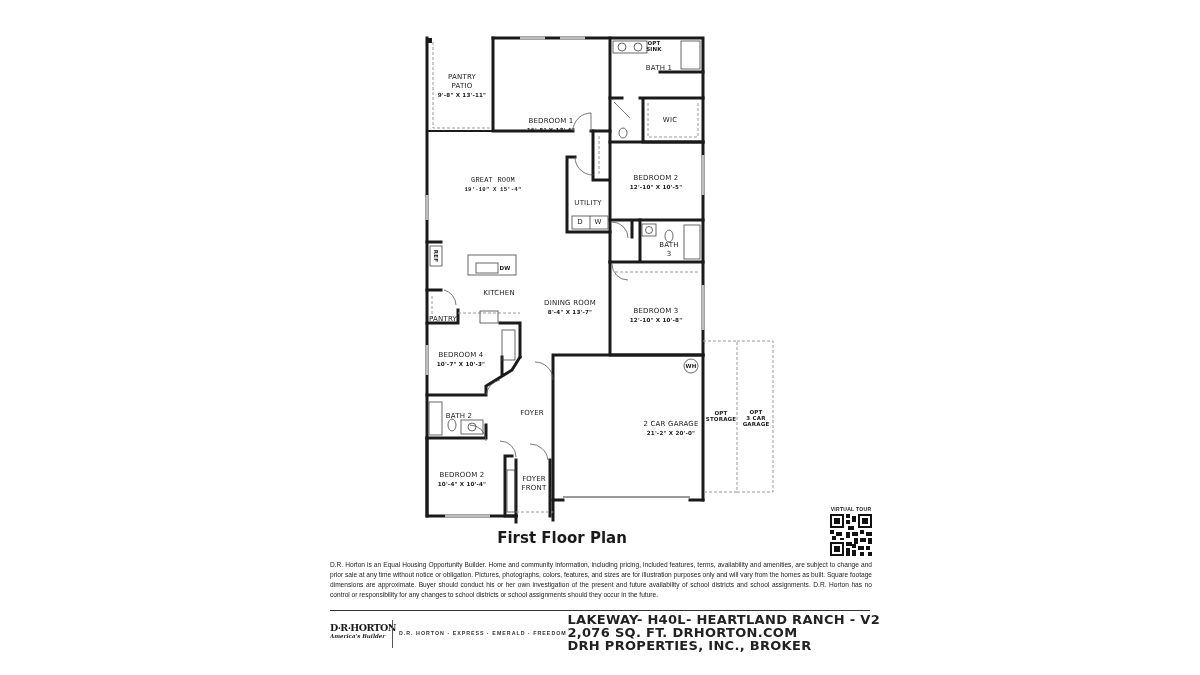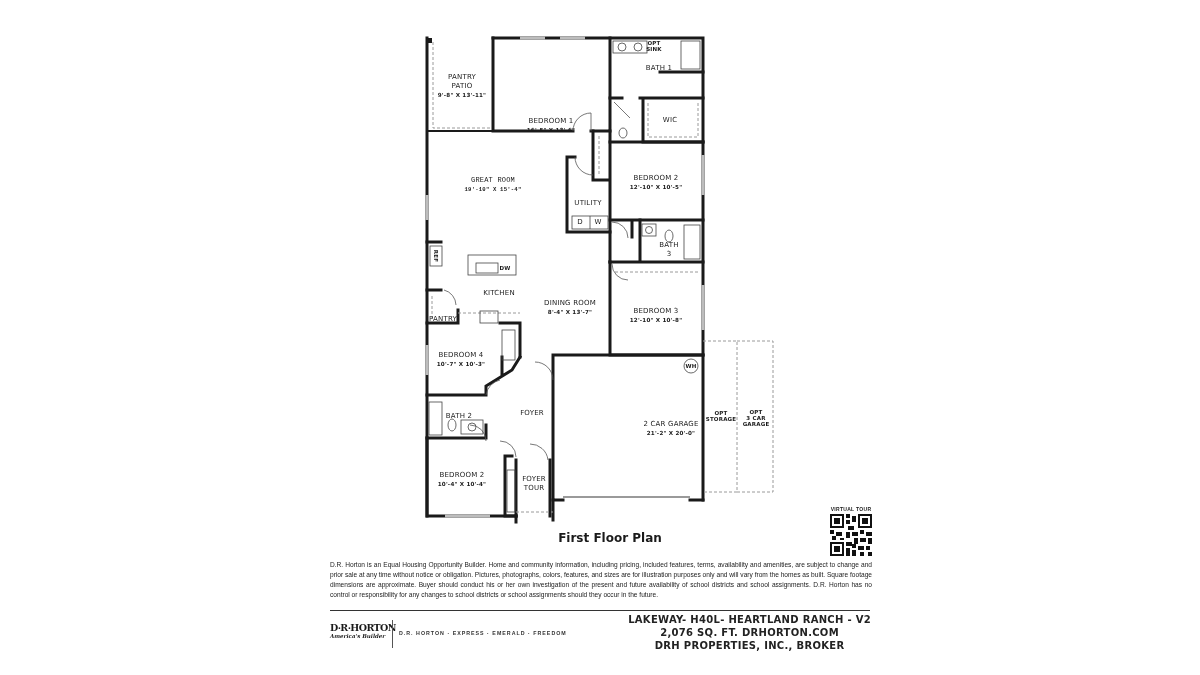--- a/index.html
+++ b/index.html
@@ -1,29 +1,29 @@
 <!DOCTYPE html>
 <html><head>
   <meta charset="utf-8">
   <style>
     html, body { margin:0; padding:0; }
     body { width:1200px; height:675px; background:#ffffff; position:relative; overflow:hidden; font-family:"Liberation Sans", sans-serif; color:#1a1a1a; }
     .plan { position:absolute; left:0; top:0; width:1200px; height:675px; }
     .lbl { position:absolute; text-align:center; font-family:"DejaVu Sans", sans-serif; font-size:7px; line-height:9px; color:#1a1a1a; transform:translate(-50%,-50%); white-space:nowrap; letter-spacing:0.2px; }
     .lbl .dim { display:block; font-size:5.6px; font-weight:bold; }
     .lbl.small { font-size:5.5px; line-height:6px; font-weight:bold; }
-    .title { position:absolute; left:610px; top:538px; transform:translate(-50%,-50%); font-family:"DejaVu Sans", sans-serif; font-weight:bold; font-size:12px; }
+    .title { position:absolute; left:562px; top:538px; transform:translate(-50%,-50%); font-family:"DejaVu Sans", sans-serif; font-weight:bold; font-size:15px; }
     .disclaimer { position:absolute; left:330px; top:560px; width:542px; font-size:6.6px; line-height:10px; text-align:justify; color:#222; }
     .rule { position:absolute; left:330px; top:610px; width:540px; height:1px; background:#333; }
     .logo { position:absolute; left:330px; top:622px; width:56px; }
     .logo-main { font-family:"DejaVu Serif", serif; font-weight:bold; font-size:9.5px; letter-spacing:-0.6px; line-height:11px; }
     .logo-sub { font-family:"DejaVu Serif", serif; font-style:italic; font-size:5.5px; line-height:7px; font-weight:bold; }
     .logo-div { position:absolute; left:392px; top:620px; width:1px; height:28px; background:#555; }
     .brands { position:absolute; left:399px; top:630px; font-size:5.3px; font-weight:bold; letter-spacing:1px; color:#333; }
-    .info { position:absolute; right:329px; top:613px; text-align:center; font-family:"DejaVu Sans", sans-serif; font-weight:bold; font-size:10px; line-height:13px; color:#222; letter-spacing:0.3px; }
+    .info { position:absolute; right:320px; top:613px; text-align:left; font-family:"DejaVu Sans", sans-serif; font-weight:bold; font-size:13px; line-height:13px; color:#222; letter-spacing:0.3px; }
     .vtour { position:absolute; left:829px; top:506px; width:44px; text-align:center; font-size:5px; font-weight:bold; letter-spacing:0.3px; }
     .qr { position:absolute; left:830px; top:514px; width:42px; height:42px; }
   </style>
 </head>
 <body>
 
 <svg class="plan" viewBox="0 0 1200 675" xmlns="http://www.w3.org/2000/svg">
   <g fill="none" stroke="#1a1a1a" stroke-width="3" stroke-linecap="square">
 
     <path d="M427 38 L427 516 L516 516"></path>
@@ -155,21 +155,21 @@
 <div class="lbl small" style="left:721px;top:416px;">
   <span>OPT</span><br><span>STORAGE</span>
 </div>
 <div class="lbl small" style="left:756px;top:418px;">
   <span>OPT</span><br><span>3 CAR</span><br><span>GARAGE</span>
 </div>
 <div class="lbl" style="left:462px;top:480px;">
   <span>BEDROOM 2</span><span class="dim">10'-4" X 10'-4"</span>
 </div>
 <div class="lbl" style="left:534px;top:484px;">
-  <span>FOYER</span><br><span>TOUR</span>
+  <span>FOYER</span><br><span>FRONT</span>
 </div>
 
 <div class="title">First Floor Plan</div>
 
 <div class="vtour">VIRTUAL TOUR</div>
 <svg class="qr" viewBox="0 0 21 21" xmlns="http://www.w3.org/2000/svg" shape-rendering="crispEdges">
   <rect width="21" height="21" fill="#fff"></rect>
   <g fill="#111">
     <path d="M0 0h7v7H0z M1 1v5h5V1z M2 2h3v3H2z"></path>
     <path d="M14 0h7v7h-7z M15 1v5h5V1z M16 2h3v3h-3z"></path>

